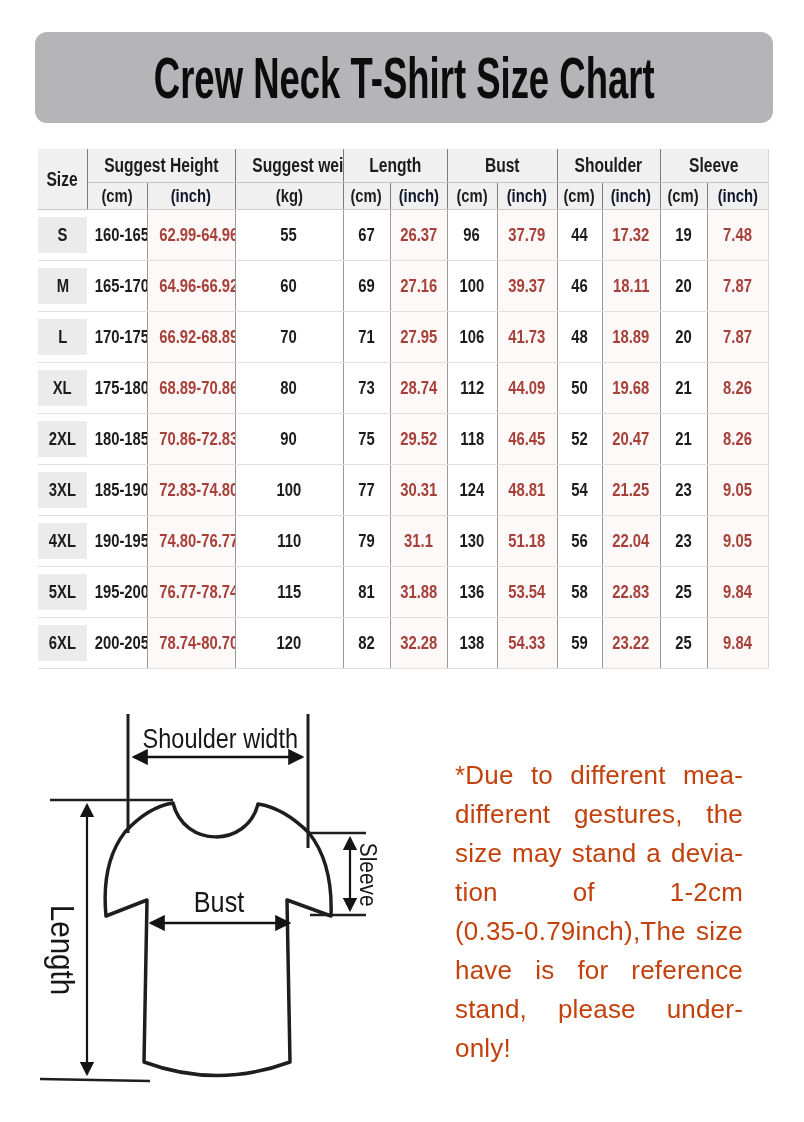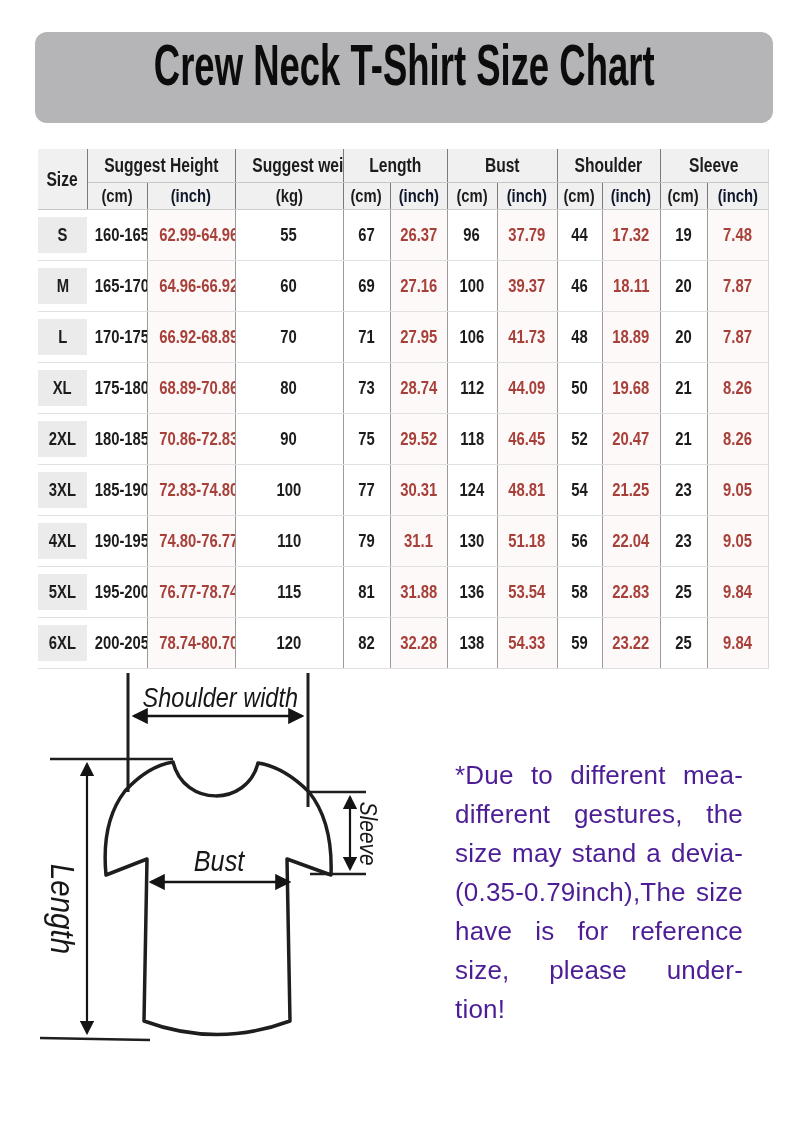--- a/index.html
+++ b/index.html
@@ -7,21 +7,21 @@
     width: 804px; height: 1122px; position: relative;
     background: #ffffff;
     font-family: "Liberation Sans", sans-serif;
     overflow: hidden;
   }
 
   
   .title-bar {
     position: absolute; left: 35px; top: 32px; width: 738px; height: 91px;
     background: #b5b4b6; border-radius: 12px;
-    display: flex; align-items: flex-start; justify-content: center;
+    display: flex; align-items: center; justify-content: center;
   }
   .title-text {
     font-size: 57px; font-weight: 700; color: #0c0c0c;
     transform: scaleX(0.64); white-space: nowrap; letter-spacing: 0px;
   }
 
   
   table.size-table {
     position: absolute; left: 38px; top: 149px; width: 730px;
     border-collapse: collapse; table-layout: fixed;
@@ -48,37 +48,37 @@
     border-right: 1px solid #9a9a9a; border-bottom: 1px solid #e0e0e0;
   }
   .size-table tbody td.size-cell { border-right: none; }
   .size-table tbody td.inch { color: #a8403a; background: #fdf9f8; }
   .size-chip {
     width: 100%; height: 36px; line-height: 36px;
     background: #ebebeb; margin: 0 auto; font-size: 19px; font-weight: 700;
   }
 
   
-  .diagram { position: absolute; left: 0; top: 659px; width: 430px; height: 422px; font-style: italic; }
+  .diagram { position: absolute; left: 0; top: 700px; width: 430px; height: 422px; }
   .diagram svg { position: absolute; left: 0; top: 0; }
   .dia-label {
     position: absolute; color: #171717; text-align: center; white-space: nowrap;
   }
   .dia-label .dx { display: inline-block; transform: scaleX(0.87); white-space: nowrap; }
   .lbl-shoulder { left: 90px; top: 24px; width: 260px; font-size: 27px; }
   .lbl-length  { left: -12px; top: 231px; width: 150px; height: 38px; font-size: 34px;
                  transform: rotate(90deg); }
   .lbl-bust    { left: 157px; top: 186px; width: 124px; font-size: 29px; }
   .lbl-sleeve  { left: 308px; top: 161px; width: 120px; height: 28px; font-size: 24px;
                  transform: rotate(90deg); }
 
   
   .note {
     position: absolute; left: 455px; top: 756px; width: 288px;
-    color: #4c1d95; font-size: 26px; line-height: 39px; letter-spacing: 0.2px;
+    color: #c2410c; font-size: 26px; line-height: 39px; letter-spacing: 0.2px;
   }
   .note-line { text-align: justify; text-align-last: justify; }
   .note-line.last { text-align-last: left; }
 </style>
 </head>
 <body>
 
 <div class="title-bar">
   <div class="title-text">Crew Neck T-Shirt Size Chart</div>
 </div>
@@ -299,17 +299,18 @@
   <div class="dia-label lbl-shoulder"><span class="dx">Shoulder width</span></div>
   <div class="dia-label lbl-length"><span class="dx">Length</span></div>
   <div class="dia-label lbl-bust"><span class="dx">Bust</span></div>
   <div class="dia-label lbl-sleeve"><span class="dx">Sleeve</span></div>
 </div>
 
 <div class="note">
     <div class="note-line">*Due to different mea-</div>
     <div class="note-line">different gestures, the</div>
     <div class="note-line">size may stand a devia-</div>
+    <div class="note-line">tion of 1-2cm</div>
     <div class="note-line">(0.35-0.79inch),The size</div>
     <div class="note-line">have is for reference</div>
-    <div class="note-line">size, please under-</div>
-    <div class="note-line last">tion!</div>
+    <div class="note-line">stand, please under-</div>
+    <div class="note-line last">only!</div>
   </div>
 
 </body></html>

